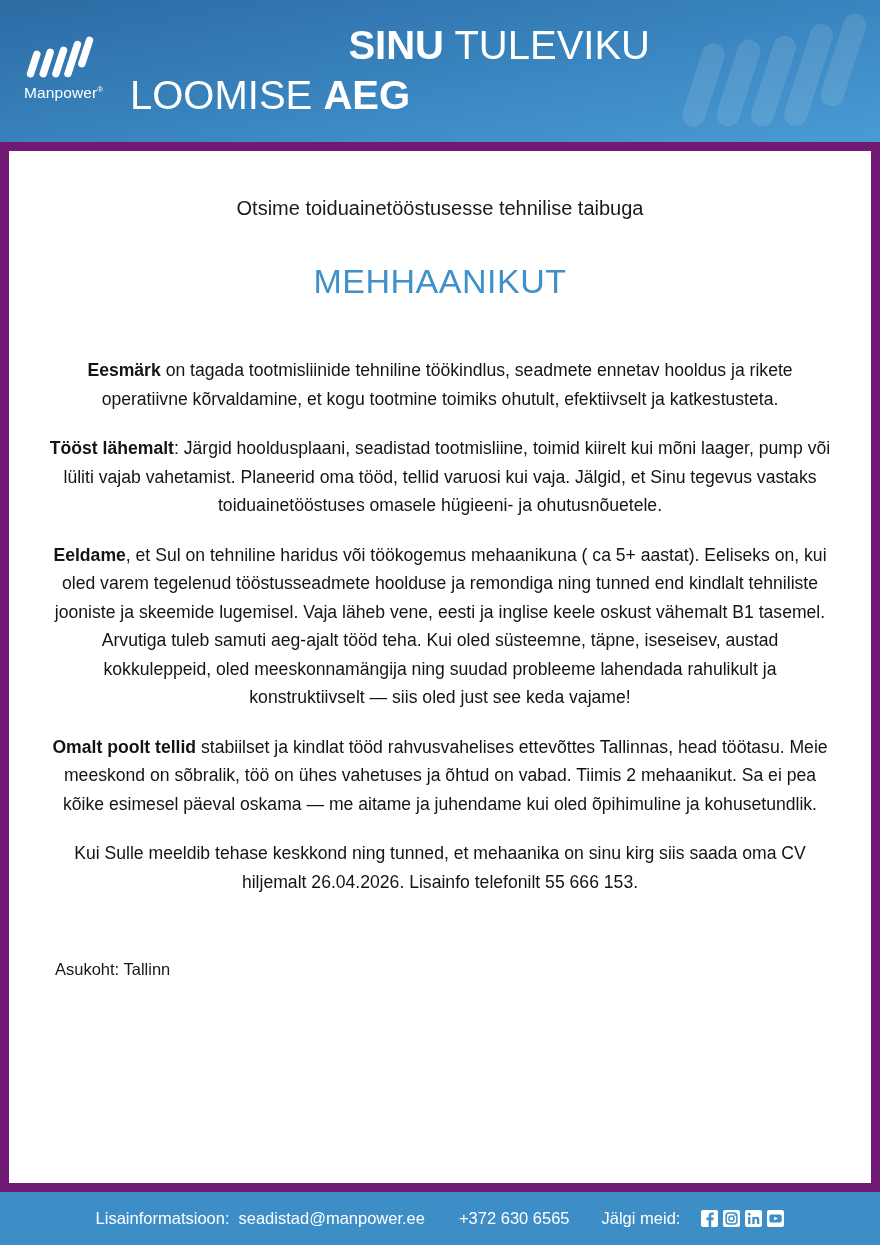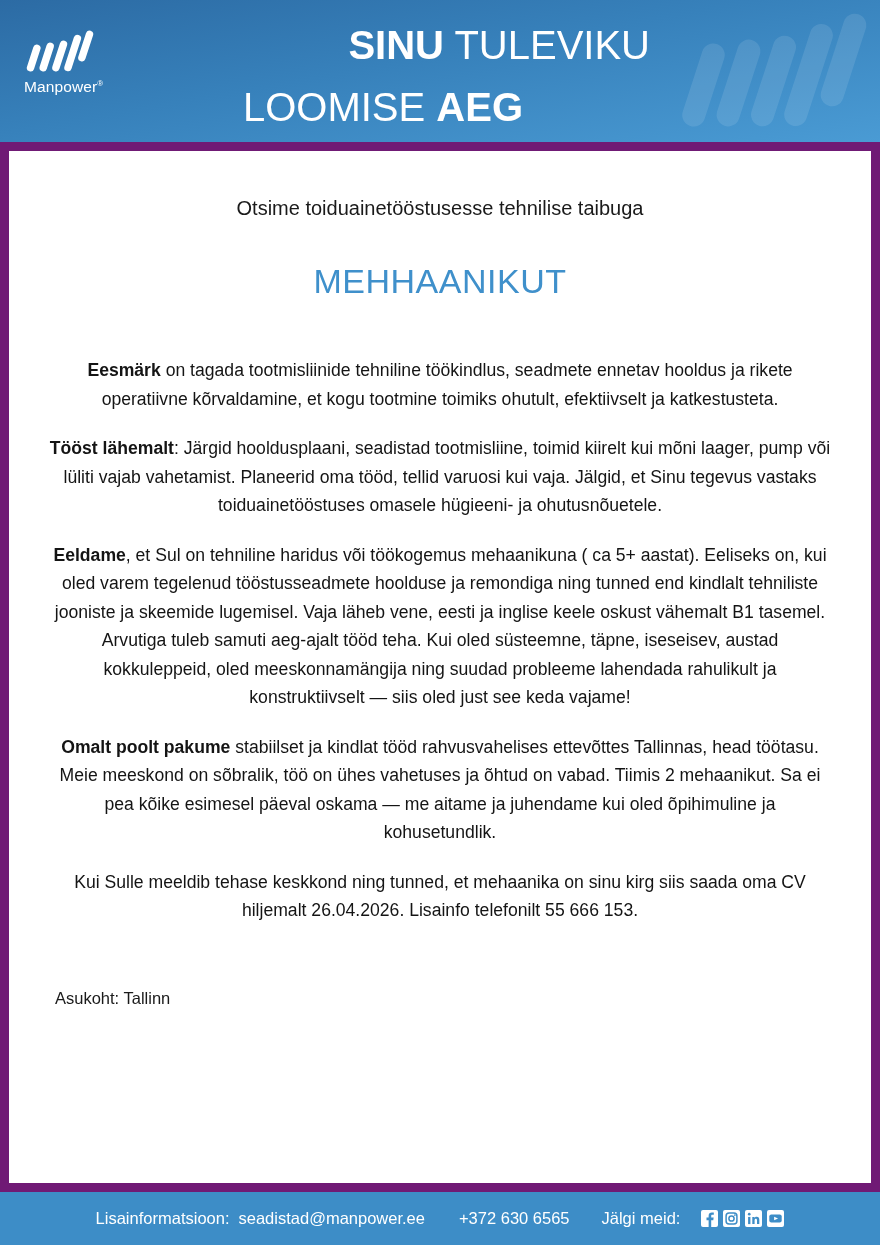--- a/index.html
+++ b/index.html
@@ -38,21 +38,21 @@
     top: 8px;
     width: 210px;
     height: 130px;
     opacity: 1;
     pointer-events: none;
   }
 
   .logo-block {
     position: absolute;
     left: 22px;
-    top: 30px;
+    top: 36px;
     width: 104px;
     text-align: left;
   }
   .logo-mark {
     width: 72px;
     height: 44px;
     display: block;
     margin-left: 4px;
   }
   .logo-word {
@@ -77,21 +77,21 @@
     width: 520px;
     color: #ffffff;
     line-height: 1.16;
   }
   .hl {
     display: block;
     font-size: 40px;
     white-space: nowrap;
   }
   .hl-1 { text-align: right; }
-  .hl-2 { text-align: center; padding-right: 14px; margin-top: 16px; }
+  .hl-2 { text-align: left; padding-right: 14px; margin-top: 4px; }
   .hl b { font-weight: 700; }
   .hl span.reg { font-weight: 400; }
 
   
   .frame {
     position: absolute;
     left: 0;
     top: 142px;
     width: 880px;
     height: 1050px;
@@ -231,21 +231,21 @@
       <h1 class="job-title">MEHHAANIKUT</h1>
 
       <div class="body-copy">
 
         <p class="para"><b>Eesmärk</b><span> on tagada tootmisliinide tehniline töökindlus, seadmete ennetav hooldus ja rikete operatiivne kõrvaldamine, et kogu tootmine toimiks ohutult, efektiivselt ja katkestusteta.</span></p>
 
         <p class="para"><b>Tööst lähemalt</b><span>: Järgid hooldusplaani, seadistad tootmisliine, toimid kiirelt kui mõni laager, pump või lüliti vajab vahetamist. Planeerid oma tööd, tellid varuosi kui vaja. Jälgid, et Sinu tegevus vastaks toiduainetööstuses omasele hügieeni- ja ohutusnõuetele.</span></p>
 
         <p class="para"><b>Eeldame</b><span>, et Sul on tehniline haridus või töökogemus mehaanikuna ( ca 5+ aastat). Eeliseks on, kui oled varem tegelenud tööstusseadmete hoolduse ja remondiga ning tunned end kindlalt tehniliste jooniste ja skeemide lugemisel. Vaja läheb vene, eesti ja inglise keele oskust  vähemalt B1 tasemel. Arvutiga tuleb samuti aeg-ajalt tööd teha. Kui oled süsteemne, täpne, iseseisev, austad kokkuleppeid, oled meeskonnamängija ning suudad probleeme lahendada rahulikult ja konstruktiivselt — siis oled just see keda vajame!</span></p>
 
-        <p class="para"><b>Omalt poolt pakume</b><span> stabiilset ja kindlat tööd rahvusvahelises ettevõttes Tallinnas, head töötasu. Meie meeskond on sõbralik, töö on ühes vahetuses ja õhtud on vabad. Tiimis 2 mehaanikut. Sa ei pea kõike esimesel päeval oskama — me aitame ja juhendame kui oled õpihimuline ja kohusetundlik.</span></p>
+        <p class="para"><b>Omalt poolt tellid</b><span> stabiilset ja kindlat tööd rahvusvahelises ettevõttes Tallinnas, head töötasu. Meie meeskond on sõbralik, töö on ühes vahetuses ja õhtud on vabad. Tiimis 2 mehaanikut. Sa ei pea kõike esimesel päeval oskama — me aitame ja juhendame kui oled õpihimuline ja kohusetundlik.</span></p>
 
         <p class="para"><span>Kui Sulle meeldib tehase keskkond ning tunned, et mehaanika on sinu kirg siis saada oma CV hiljemalt 26.04.2026. Lisainfo telefonilt 55 666 153.</span></p>
 
         <p class="location">Asukoht: Tallinn</p>
       </div>
     </div>
   </div>
 
   <div class="footer">
     <div class="footer-inner">

